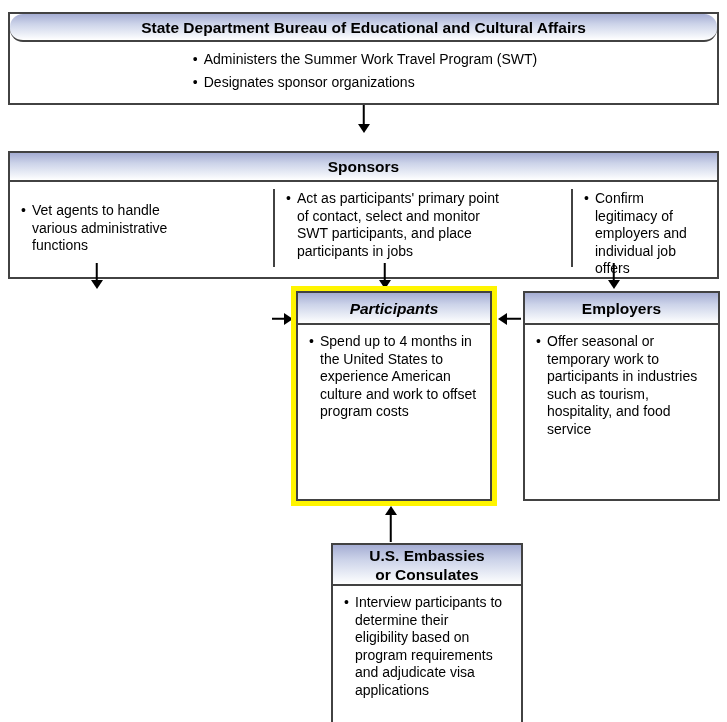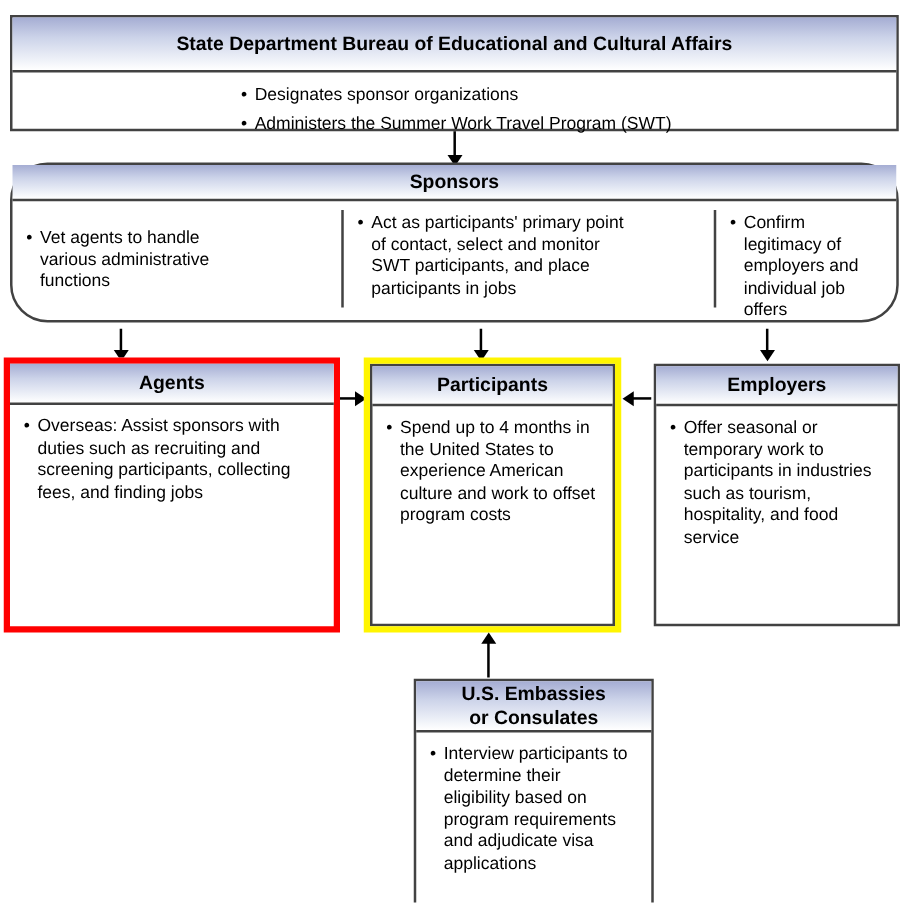--- a/index.html
+++ b/index.html
@@ -19,27 +19,27 @@
     font-weight:bold; font-size:15.5px; line-height:19px; text-align:center;
   }
   .box-body { box-sizing:border-box; padding:8px 8px 0 9px; }
   .bullet {
     position:relative; padding-left:13px; font-size:14px; line-height:17.5px;
   }
   .bullet::before { content:"\2022"; position:absolute; left:2px; }
 
   
   #box-state { left:8px; top:12px; width:711px; height:93px; }
-  #box-state .box-header { height:44px; }
+  #box-state .box-header { height:28px;border-radius:13px; }
   #box-state .box-body { padding-top:9px; }
   #box-state .bullets { width:fit-content; margin:0 auto; }
   #box-state .bullet { margin-bottom:5px; }
 
   
-  #box-sponsors { left:8px; top:130px; width:711px; height:128px;border-radius:30px; }
+  #box-sponsors { left:8px; top:151px; width:711px; height:128px; }
   #box-sponsors .box-header { height:29px; }
   .sponsors-cols { display:flex; height:calc(100% - 29px); }
   .scol { box-sizing:border-box; padding:8px 8px 0 9px; }
   .scol-1 { width:263px; }
   .scol-2 { width:296px; }
   .scol-3 { flex:1; }
   .scol-1 .bullet { max-width:165px;margin-top:12px; }
   .scol-2 .bullet { max-width:212px; }
   .scol-3 .bullet { max-width:142px; }
   .colsep { width:2px; background:var(--box-border,#424242); margin:7px 0 10px 0; }
@@ -50,21 +50,21 @@
     border:5px solid var(--agents-highlight,#ff0000);
   }
   #box-agents .box-header { height:33px; }
   #box-agents .bullet { max-width:218px; }
 
   #box-participants {
     left:296px; top:291px; width:196px; height:210px;
     border:2px solid var(--box-border,#424242);
     outline:5px solid var(--participants-highlight,#fff500);
   }
-  #box-participants .box-header { height:32px; }
+  #box-participants .box-header { height:32px;font-style:italic; }
   #box-participants .bullet { max-width:158px; }
 
   #box-employers { left:523px; top:291px; width:197px; height:210px; }
   #box-employers .box-header { height:32px; }
 
   
   #box-embassies { left:292px; top:543px; width:192px; height:198px;margin-left:39px; }
   #box-embassies .box-header { height:41px; }
   #box-embassies .bullet { max-width:150px; }
 
@@ -114,22 +114,22 @@
 <body>
 
 <div class="canvas">
 
   <section class="box" id="box-state">
     <div class="box-header">
       <span>State Department Bureau of Educational and Cultural Affairs</span>
     </div>
     <div class="box-body">
       <div class="bullets">
+        <div class="bullet">Administers the Summer Work Travel Program (SWT)</div>
         <div class="bullet">Designates sponsor organizations</div>
-        <div class="bullet">Administers the Summer Work Travel Program (SWT)</div>
       </div>
     </div>
   </section>
 
   <div class="arrow arrow-down" id="arr-state-sponsors">
     <div class="shaft"></div>
     <div class="head"></div>
   </div>
 
   <section class="box" id="box-sponsors">
@@ -157,28 +157,20 @@
   </div>
   <div class="arrow arrow-down" id="arr-sponsors-participants">
     <div class="shaft"></div>
     <div class="head"></div>
   </div>
   <div class="arrow arrow-down" id="arr-sponsors-employers">
     <div class="shaft"></div>
     <div class="head"></div>
   </div>
 
-  <section class="box" id="box-agents">
-    <div class="box-header">
-      <span>Agents</span>
-    </div>
-    <div class="box-body">
-      <div class="bullet">Overseas: Assist sponsors with duties such as recruiting and screening participants, collecting fees, and finding jobs</div>
-    </div>
-  </section>
 
   <div class="arrow arrow-right" id="arr-agents-participants">
     <div class="shaft"></div>
     <div class="head"></div>
   </div>
 
   <section class="box" id="box-participants">
     <div class="box-header">
       <span>Participants</span>
     </div>

